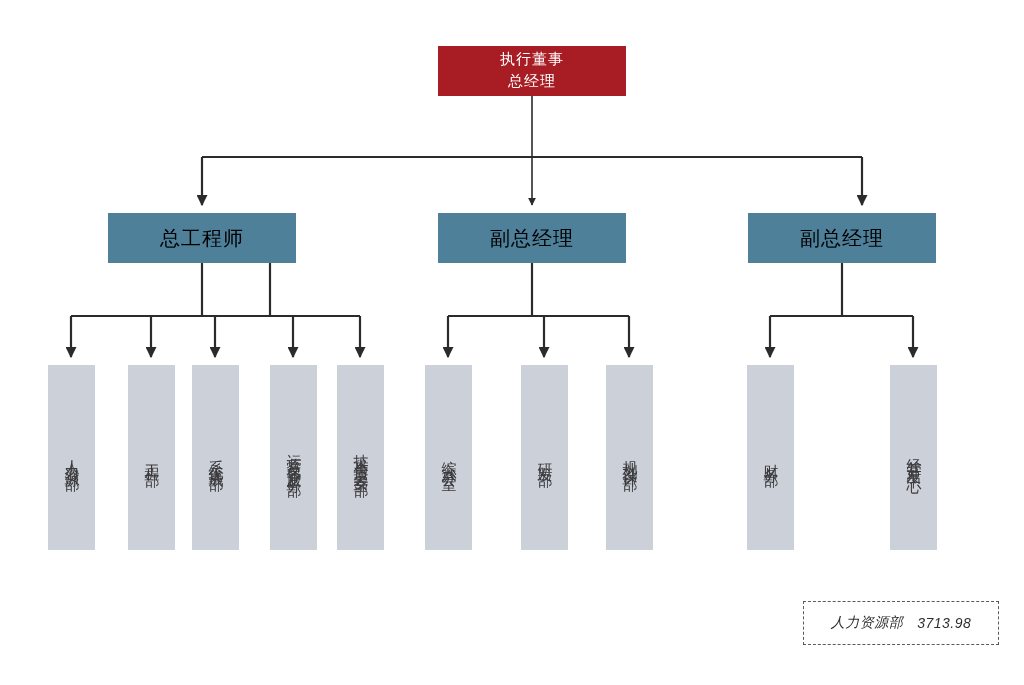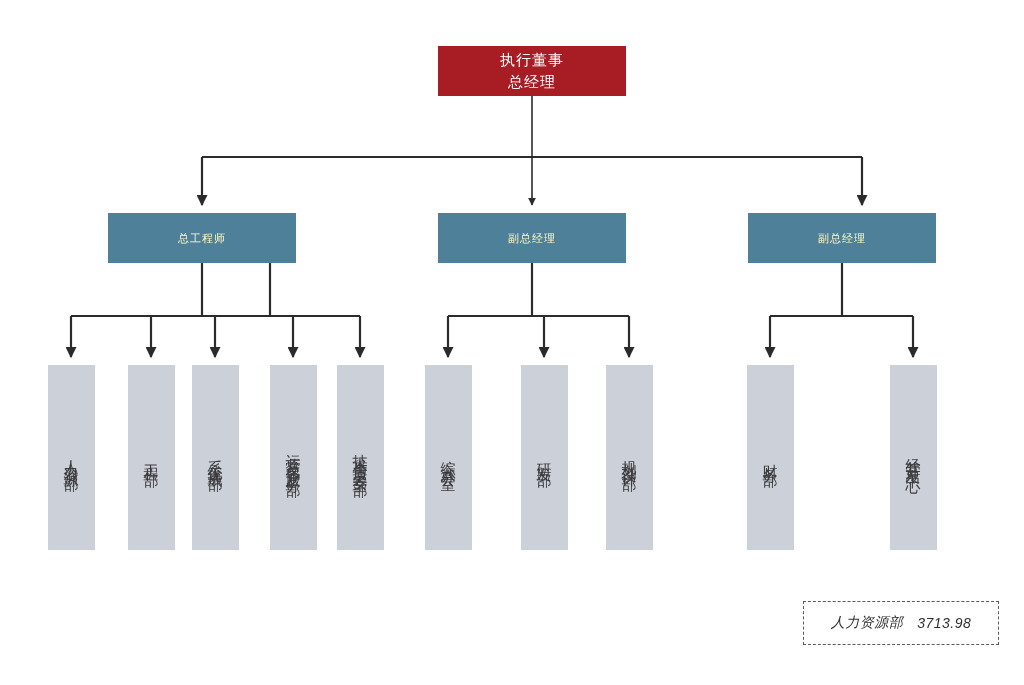--- a/index.html
+++ b/index.html
@@ -25,33 +25,34 @@
     height: 685px;
     pointer-events: none;
   }
   .node {
     position: absolute;
     box-sizing: border-box;
     display: flex;
     align-items: center;
     justify-content: center;
     text-align: center;
+    font-family: Liberation Serif, serif;
   }
   .node-root {
     background: #A81C24;
     color: #ffffff;
     font-size: 15px;
     line-height: 1.45;
     letter-spacing: 1px;
     font-weight: 400;
   }
   .node-l2 {
     background: #4E809A;
-    color: #fef9c3;
-    font-size: 11px;
+    color: #000000;
+    font-size: 20px;
     letter-spacing: 1px;
     font-weight: 400;
   }
   .node-dept {
     background: #CCD0D9;
     color: #3A3A3C;
     font-size: 15px;
     font-weight: 400;
   }
   .vert-text {

